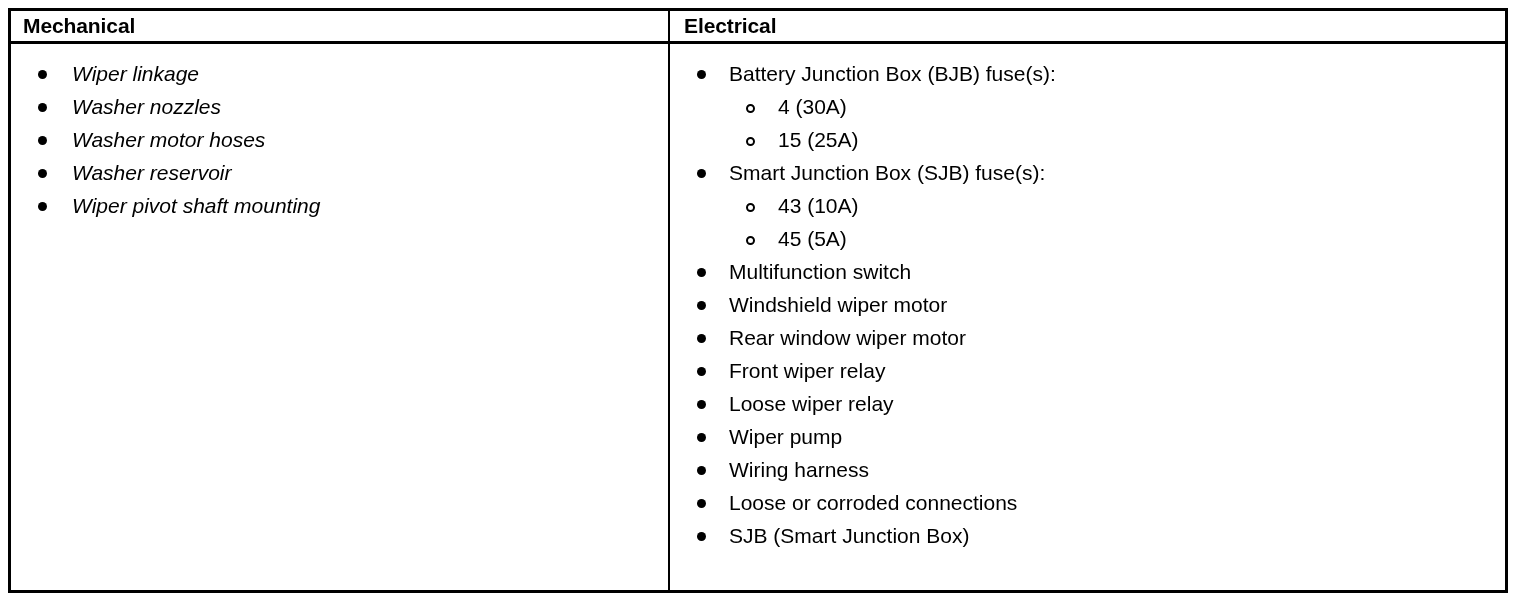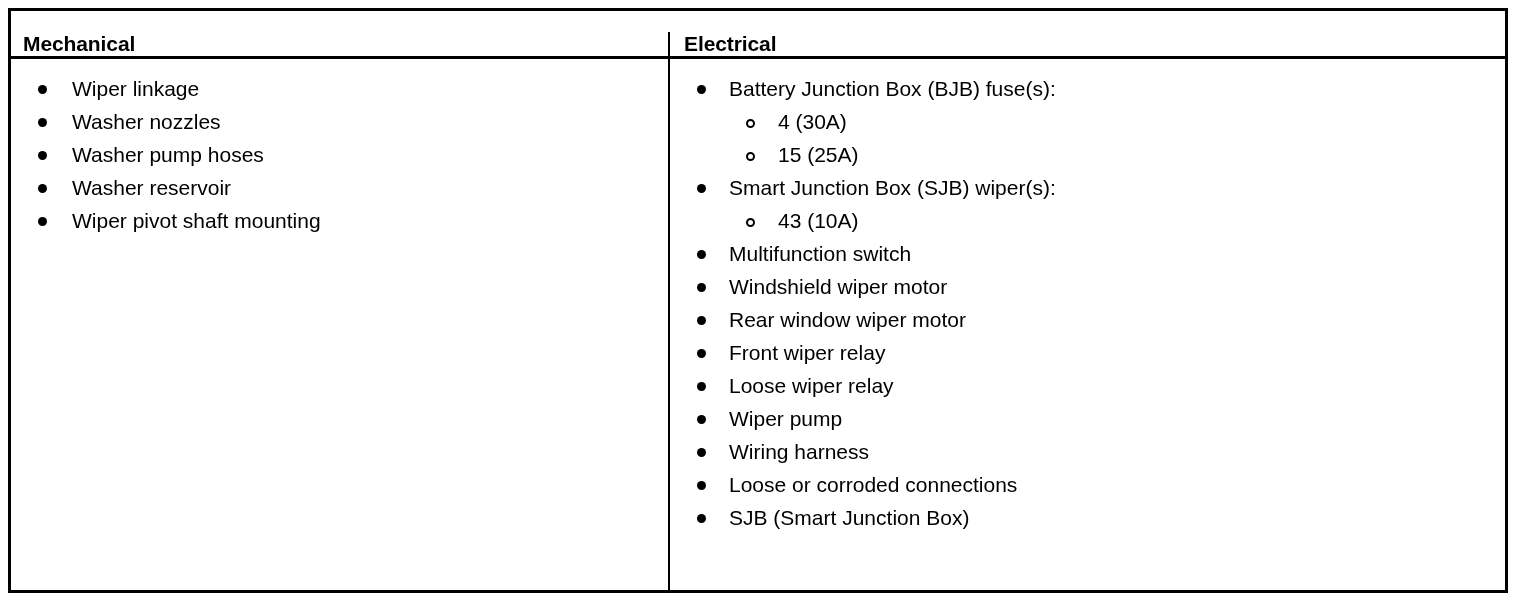--- a/index.html
+++ b/index.html
@@ -34,24 +34,23 @@
     border: 3px solid #000000;
     background: #ffffff;
     display: flex;
     flex-direction: column;
   }
 
   
   .table-head {
     display: flex;
     flex: 0 0 auto;
-    height: 48px;
+    height: 33px;
     border-bottom: 3px solid #000000;
     box-sizing: border-box;
-    align-items: flex-end;
   }
   .head-cell {
     box-sizing: border-box;
     display: flex;
     align-items: center;
     font-weight: bold;
     font-size: 21px;
     letter-spacing: -0.1px;
     padding-left: 12px;
   }
@@ -91,21 +90,21 @@
     padding: 0;
   }
   li.bullet-item {
     position: relative;
     font-size: 21px;
     line-height: 33px;
     white-space: nowrap;
   }
 
   
-  .col-left li.lvl1 { padding-left: 61px; }
+  .col-left li.lvl1 { padding-left: 61px; font-style: italic; }
   .col-right li.lvl1 { padding-left: 59px; }
 
   li.lvl1 > .bullet-mark {
     position: absolute;
     top: 13px;
     width: 9px;
     height: 9px;
     border-radius: 50%;
     background: #000000;
   }
@@ -140,32 +139,33 @@
     <div class="table-head">
       <div class="head-cell col-left">Mechanical</div>
       <div class="head-cell col-right">Electrical</div>
     </div>
 
     <div class="table-body">
       <div class="body-cell col-left">
         <ul class="bullets">
             <li class="bullet-item lvl1"><span class="bullet-mark"></span><span class="item-text">Wiper linkage</span></li>
             <li class="bullet-item lvl1"><span class="bullet-mark"></span><span class="item-text">Washer nozzles</span></li>
-            <li class="bullet-item lvl1"><span class="bullet-mark"></span><span class="item-text">Washer pump hoses</span></li>
+            <li class="bullet-item lvl1"><span class="bullet-mark"></span><span class="item-text">Washer motor hoses</span></li>
             <li class="bullet-item lvl1"><span class="bullet-mark"></span><span class="item-text">Washer reservoir</span></li>
             <li class="bullet-item lvl1"><span class="bullet-mark"></span><span class="item-text">Wiper pivot shaft mounting</span></li>
           </ul>
       </div>
       <div class="body-cell col-right">
         <ul class="bullets">
             <li class="bullet-item lvl1"><span class="bullet-mark"></span><span class="item-text">Battery Junction Box (BJB) fuse(s):</span></li>
             <li class="bullet-item lvl2"><span class="bullet-mark"></span><span class="item-text">4 (30A)</span></li>
             <li class="bullet-item lvl2"><span class="bullet-mark"></span><span class="item-text">15 (25A)</span></li>
-            <li class="bullet-item lvl1"><span class="bullet-mark"></span><span class="item-text">Smart Junction Box (SJB) wiper(s):</span></li>
+            <li class="bullet-item lvl1"><span class="bullet-mark"></span><span class="item-text">Smart Junction Box (SJB) fuse(s):</span></li>
             <li class="bullet-item lvl2"><span class="bullet-mark"></span><span class="item-text">43 (10A)</span></li>
+            <li class="bullet-item lvl2"><span class="bullet-mark"></span><span class="item-text">45 (5A)</span></li>
             <li class="bullet-item lvl1"><span class="bullet-mark"></span><span class="item-text">Multifunction switch</span></li>
             <li class="bullet-item lvl1"><span class="bullet-mark"></span><span class="item-text">Windshield wiper motor</span></li>
             <li class="bullet-item lvl1"><span class="bullet-mark"></span><span class="item-text">Rear window wiper motor</span></li>
             <li class="bullet-item lvl1"><span class="bullet-mark"></span><span class="item-text">Front wiper relay</span></li>
             <li class="bullet-item lvl1"><span class="bullet-mark"></span><span class="item-text">Loose wiper relay</span></li>
             <li class="bullet-item lvl1"><span class="bullet-mark"></span><span class="item-text">Wiper pump</span></li>
             <li class="bullet-item lvl1"><span class="bullet-mark"></span><span class="item-text">Wiring harness</span></li>
             <li class="bullet-item lvl1"><span class="bullet-mark"></span><span class="item-text">Loose or corroded connections</span></li>
             <li class="bullet-item lvl1"><span class="bullet-mark"></span><span class="item-text">SJB (Smart Junction Box)</span></li>
           </ul>

